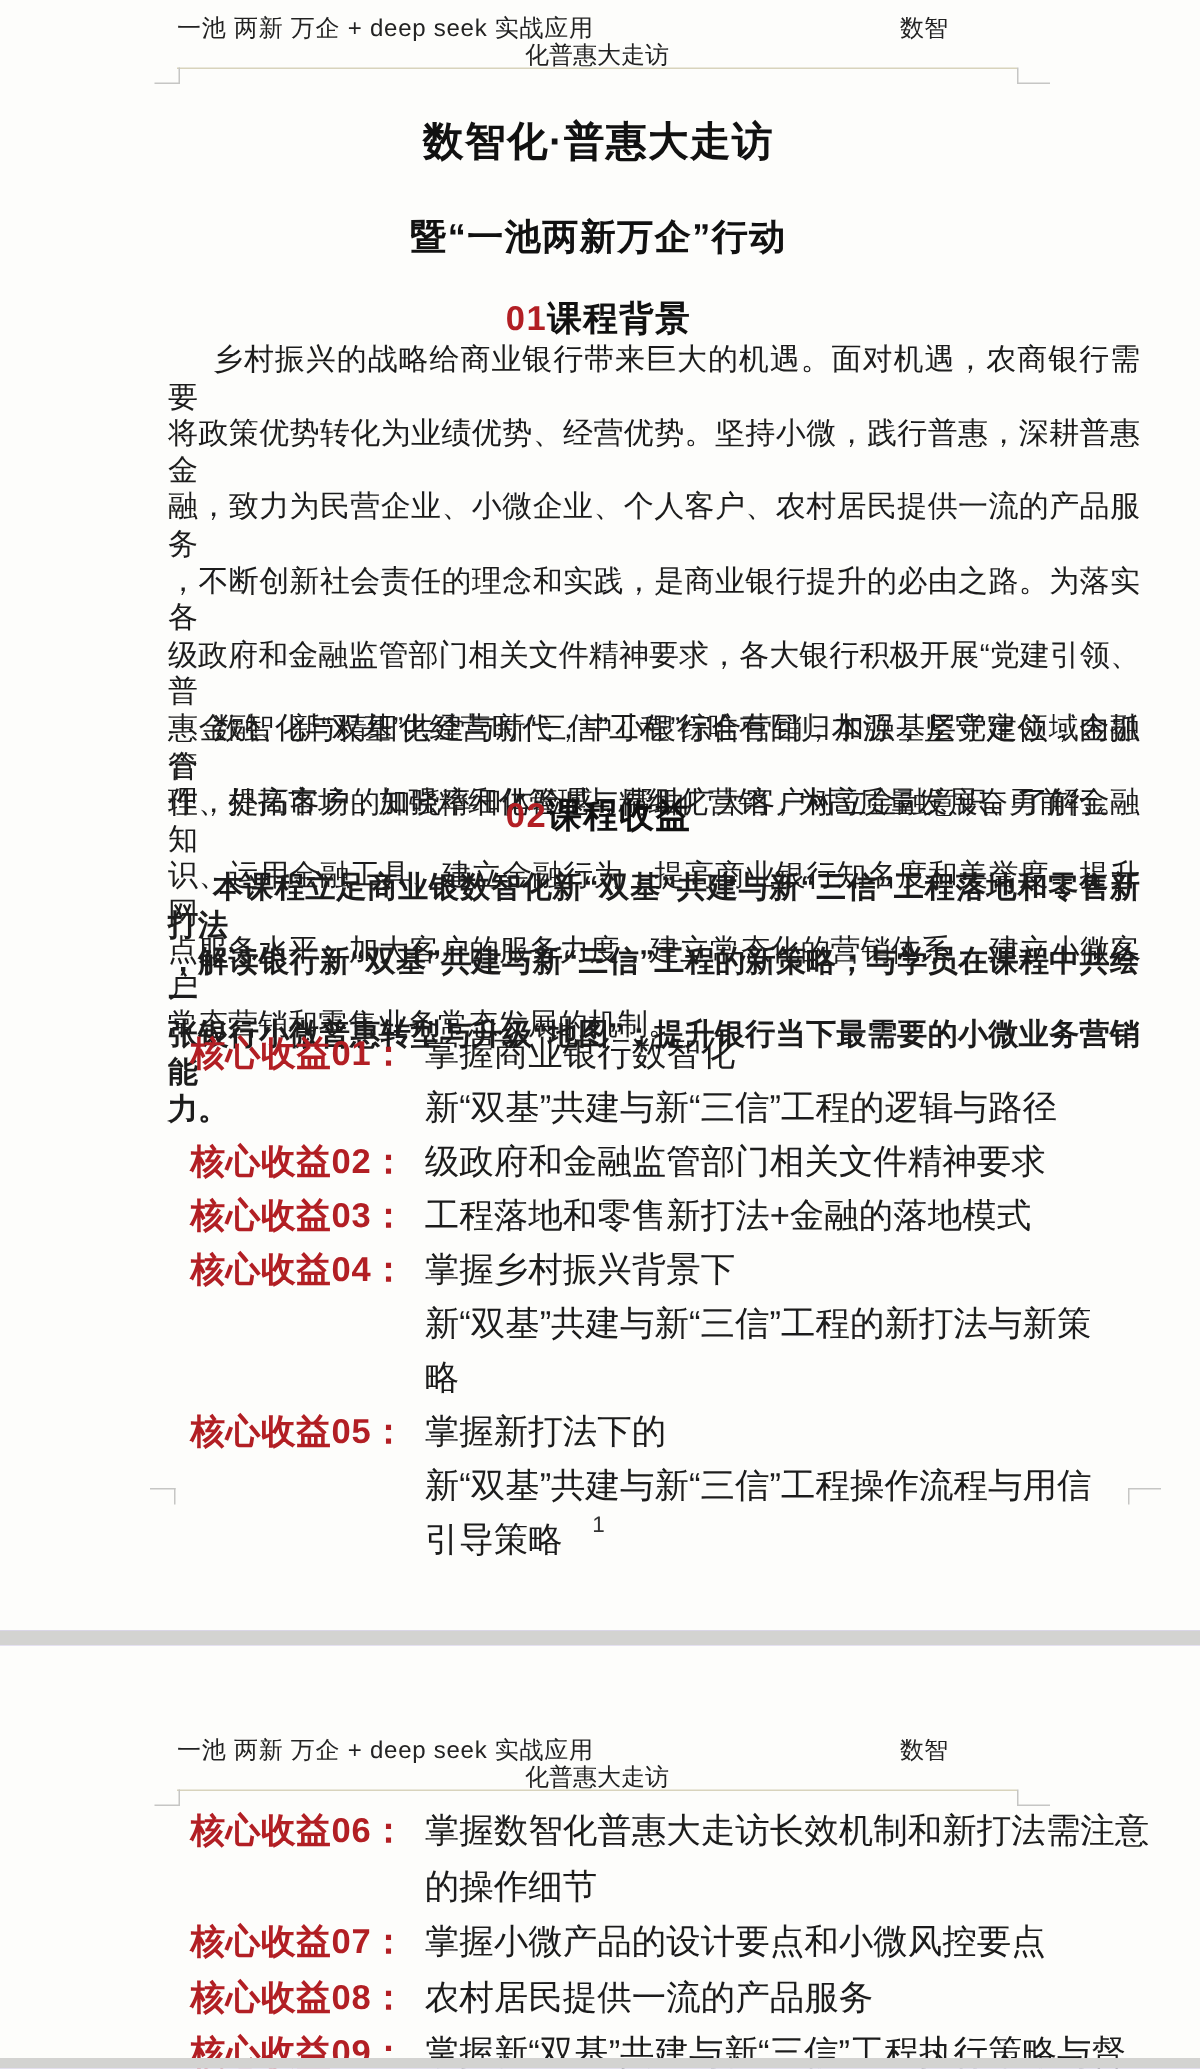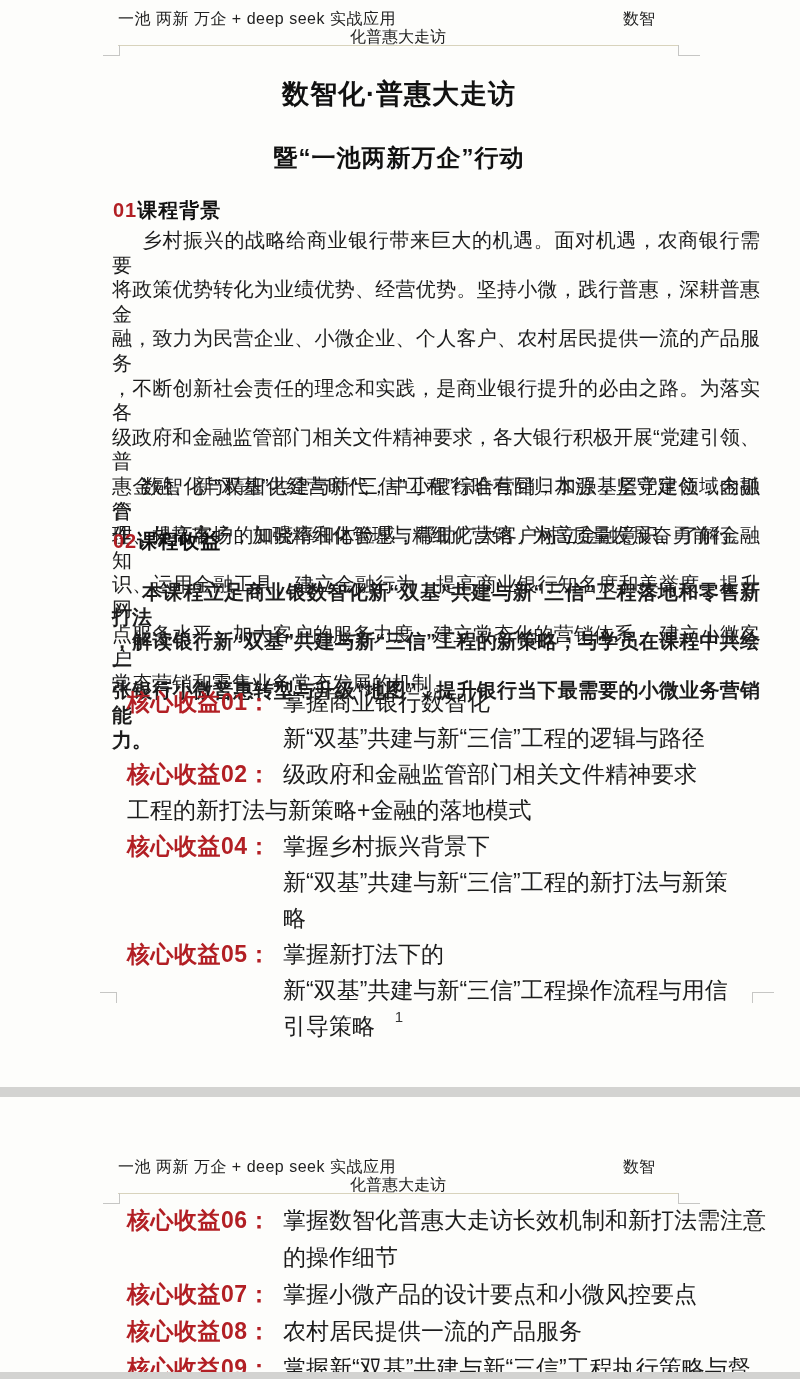--- a/index.html
+++ b/index.html
@@ -8,33 +8,33 @@
   .canvas { position:relative; width:800px; height:1379px; margin:0 auto; background:#c4b5fd; overflow:hidden; }
   .page { position:absolute; left:0; width:800px; background:#fdfdfb; }
   .page-1 { top:0; height:1087px; }
   .page-2 { top:1097px; height:275px; }
   .page-band { position:absolute; left:0; width:800px; background:#d3d3d1; }
   .band-1 { top:1087px; height:10px; }
   .band-2 { top:1372px; height:7px; }
   .abs { position:absolute; }
 
   .hdr-left  { font-size:16px; letter-spacing:.5px; color:#222; white-space:nowrap; }
-  .hdr-right { font-size:16px; color:#222; text-align:center; }
+  .hdr-right { font-size:16px; color:#222; text-align:left; }
   .hdr-line2 { font-size:16px; color:#222; text-align:center; }
   .hdr-rule  { height:0; border-top:1px solid #d8d3bc; }
 
   .mark { width:17px; height:11px; }
   .mark-tl { border-right:1px solid #c6c6c4; border-bottom:1px solid #c6c6c4; }
   .mark-tr { border-left:1px solid #c6c6c4;  border-bottom:1px solid #c6c6c4; width:22px; }
   .mark-bl { border-right:1px solid #c6c6c4; border-top:1px solid #c6c6c4; }
   .mark-br { border-left:1px solid #c6c6c4;  border-top:1px solid #c6c6c4; width:22px; }
 
   .doc-title    { font-size:27px; font-weight:700; text-align:center; letter-spacing:1px; color:#111; }
   .doc-subtitle { font-size:24px; font-weight:700; text-align:center; letter-spacing:1px; color:#111; }
-  .sec-heading  { font-size:20px; font-weight:700; letter-spacing:1px; color:#111; }
+  .sec-heading  { font-size:23px; font-weight:700; text-align:center; letter-spacing:1px; color:#111; }
   .sec-num      { color:#b21f24; }
 
   .body-para { font-size:20px; line-height:24.6px; font-weight:500; white-space:pre-line; text-indent:30px; color:#1c1c1c; text-align:justify; }
 
   .benefit-list { font-size:23px; }
   .benefit-item { display:flex; align-items:flex-start; line-height:36px; }
   .benefit-list.p2 .benefit-item { line-height:37px; }
   .benefit-label { flex:0 0 auto; color:#b21f24; font-weight:700; letter-spacing:.5px; margin-right:12px; white-space:nowrap; }
   .benefit-text  { white-space:pre-line; font-weight:500; color:#1c1c1c; }
 
@@ -88,21 +88,22 @@
       <div class="benefit-item">
         <span class="benefit-label">核心收益01：</span>
         <span class="benefit-text">掌握商业银行数智化
 新“双基”共建与新“三信”工程的逻辑与路径</span>
       </div>
       <div class="benefit-item">
         <span class="benefit-label">核心收益02：</span>
         <span class="benefit-text">级政府和金融监管部门相关文件精神要求</span>
       </div>
       <div class="benefit-item">
-        <span class="benefit-text">工程的新打法与新策略+金融的落地模式</span>
+        <span class="benefit-label">核心收益03：</span>
+        <span class="benefit-text">工程落地和零售新打法+金融的落地模式</span>
       </div>
       <div class="benefit-item">
         <span class="benefit-label">核心收益04：</span>
         <span class="benefit-text">掌握乡村振兴背景下
 新“双基”共建与新“三信”工程的新打法与新策略</span>
       </div>
       <div class="benefit-item">
         <span class="benefit-label">核心收益05：</span>
         <span class="benefit-text">掌握新打法下的
 新“双基”共建与新“三信”工程操作流程与用信引导策略</span>

